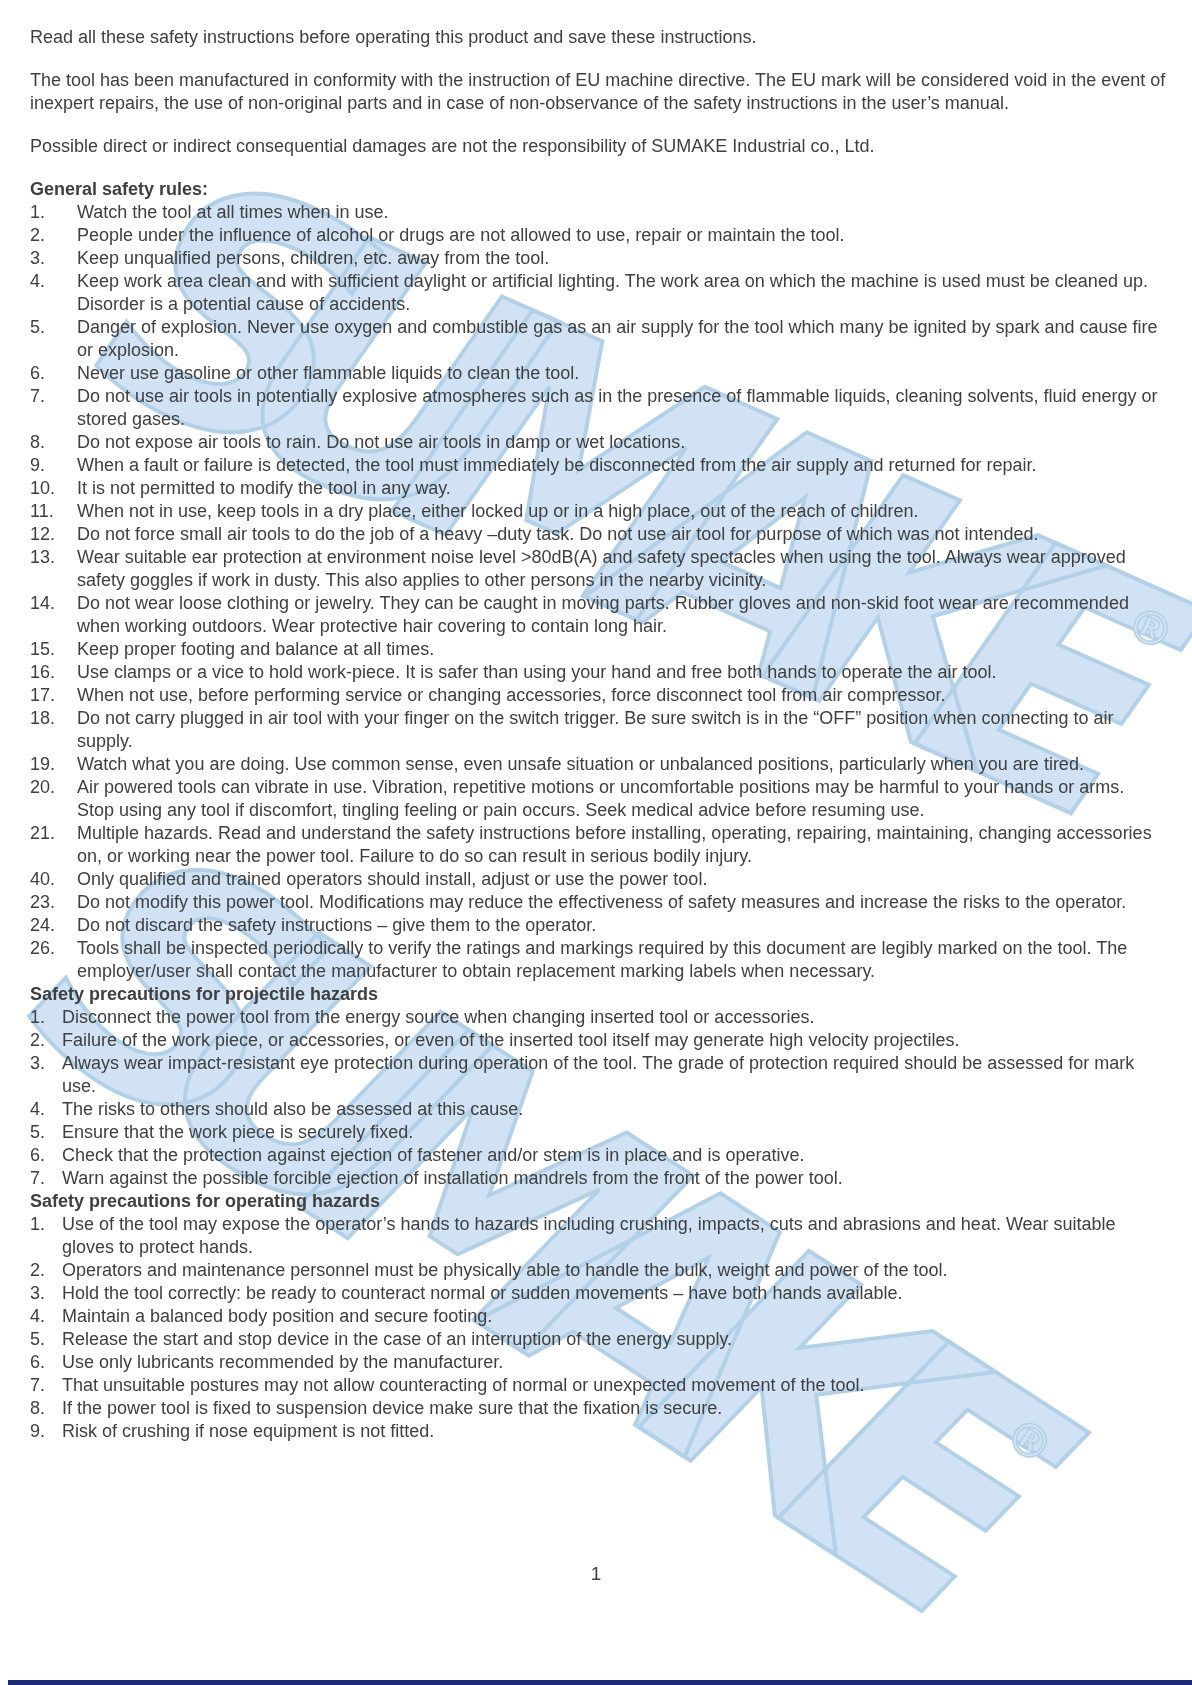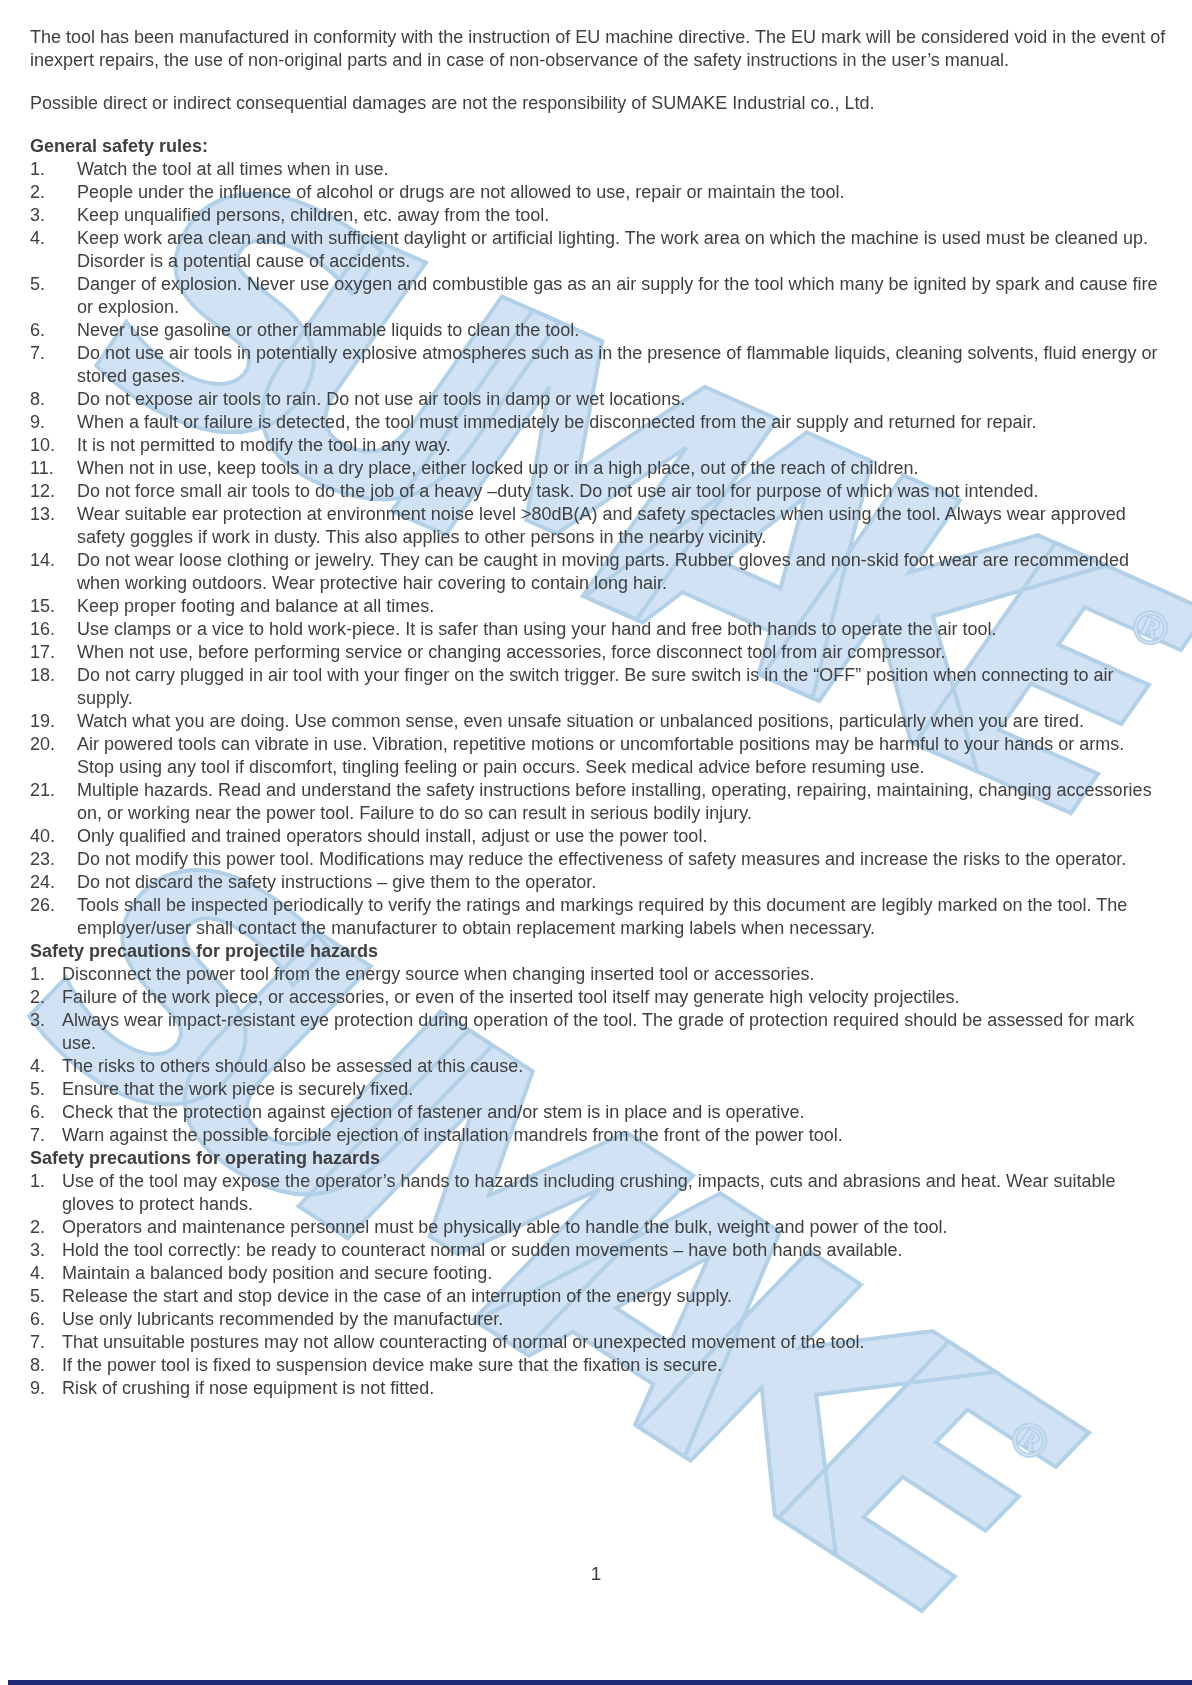--- a/index.html
+++ b/index.html
@@ -88,20 +88,21 @@
 <body>
 
 <div class="page">
 
   <div class="watermark wm-1" aria-hidden="true" style="color: rgb(200, 222, 241);"><span>SUMAKE</span><span class="wm-reg">®</span></div>
 
   <div class="watermark wm-2" aria-hidden="true" style="color: rgb(200, 222, 241);"><span>SUMAKE</span><span class="wm-reg">®</span></div>
 
   <div class="content">
 
+    <p>Read all these safety instructions before operating this product and save these instructions.</p>
     <p>The tool has been manufactured in conformity with the instruction of EU machine directive. The EU mark will be considered void in the event of inexpert repairs, the use of non-original parts and in case of non-observance of the safety instructions in the user’s manual.</p>
     <p>Possible direct or indirect consequential damages are not the responsibility of SUMAKE Industrial co., Ltd.</p>
 
     <div class="section">
       <h2 class="section-heading">General safety rules:</h2>
       <ol class="rules wide">
           <li class="rule-item">
             <span class="num">1.</span>
             <span class="txt">Watch the tool at all times when in use.</span>
           </li>

